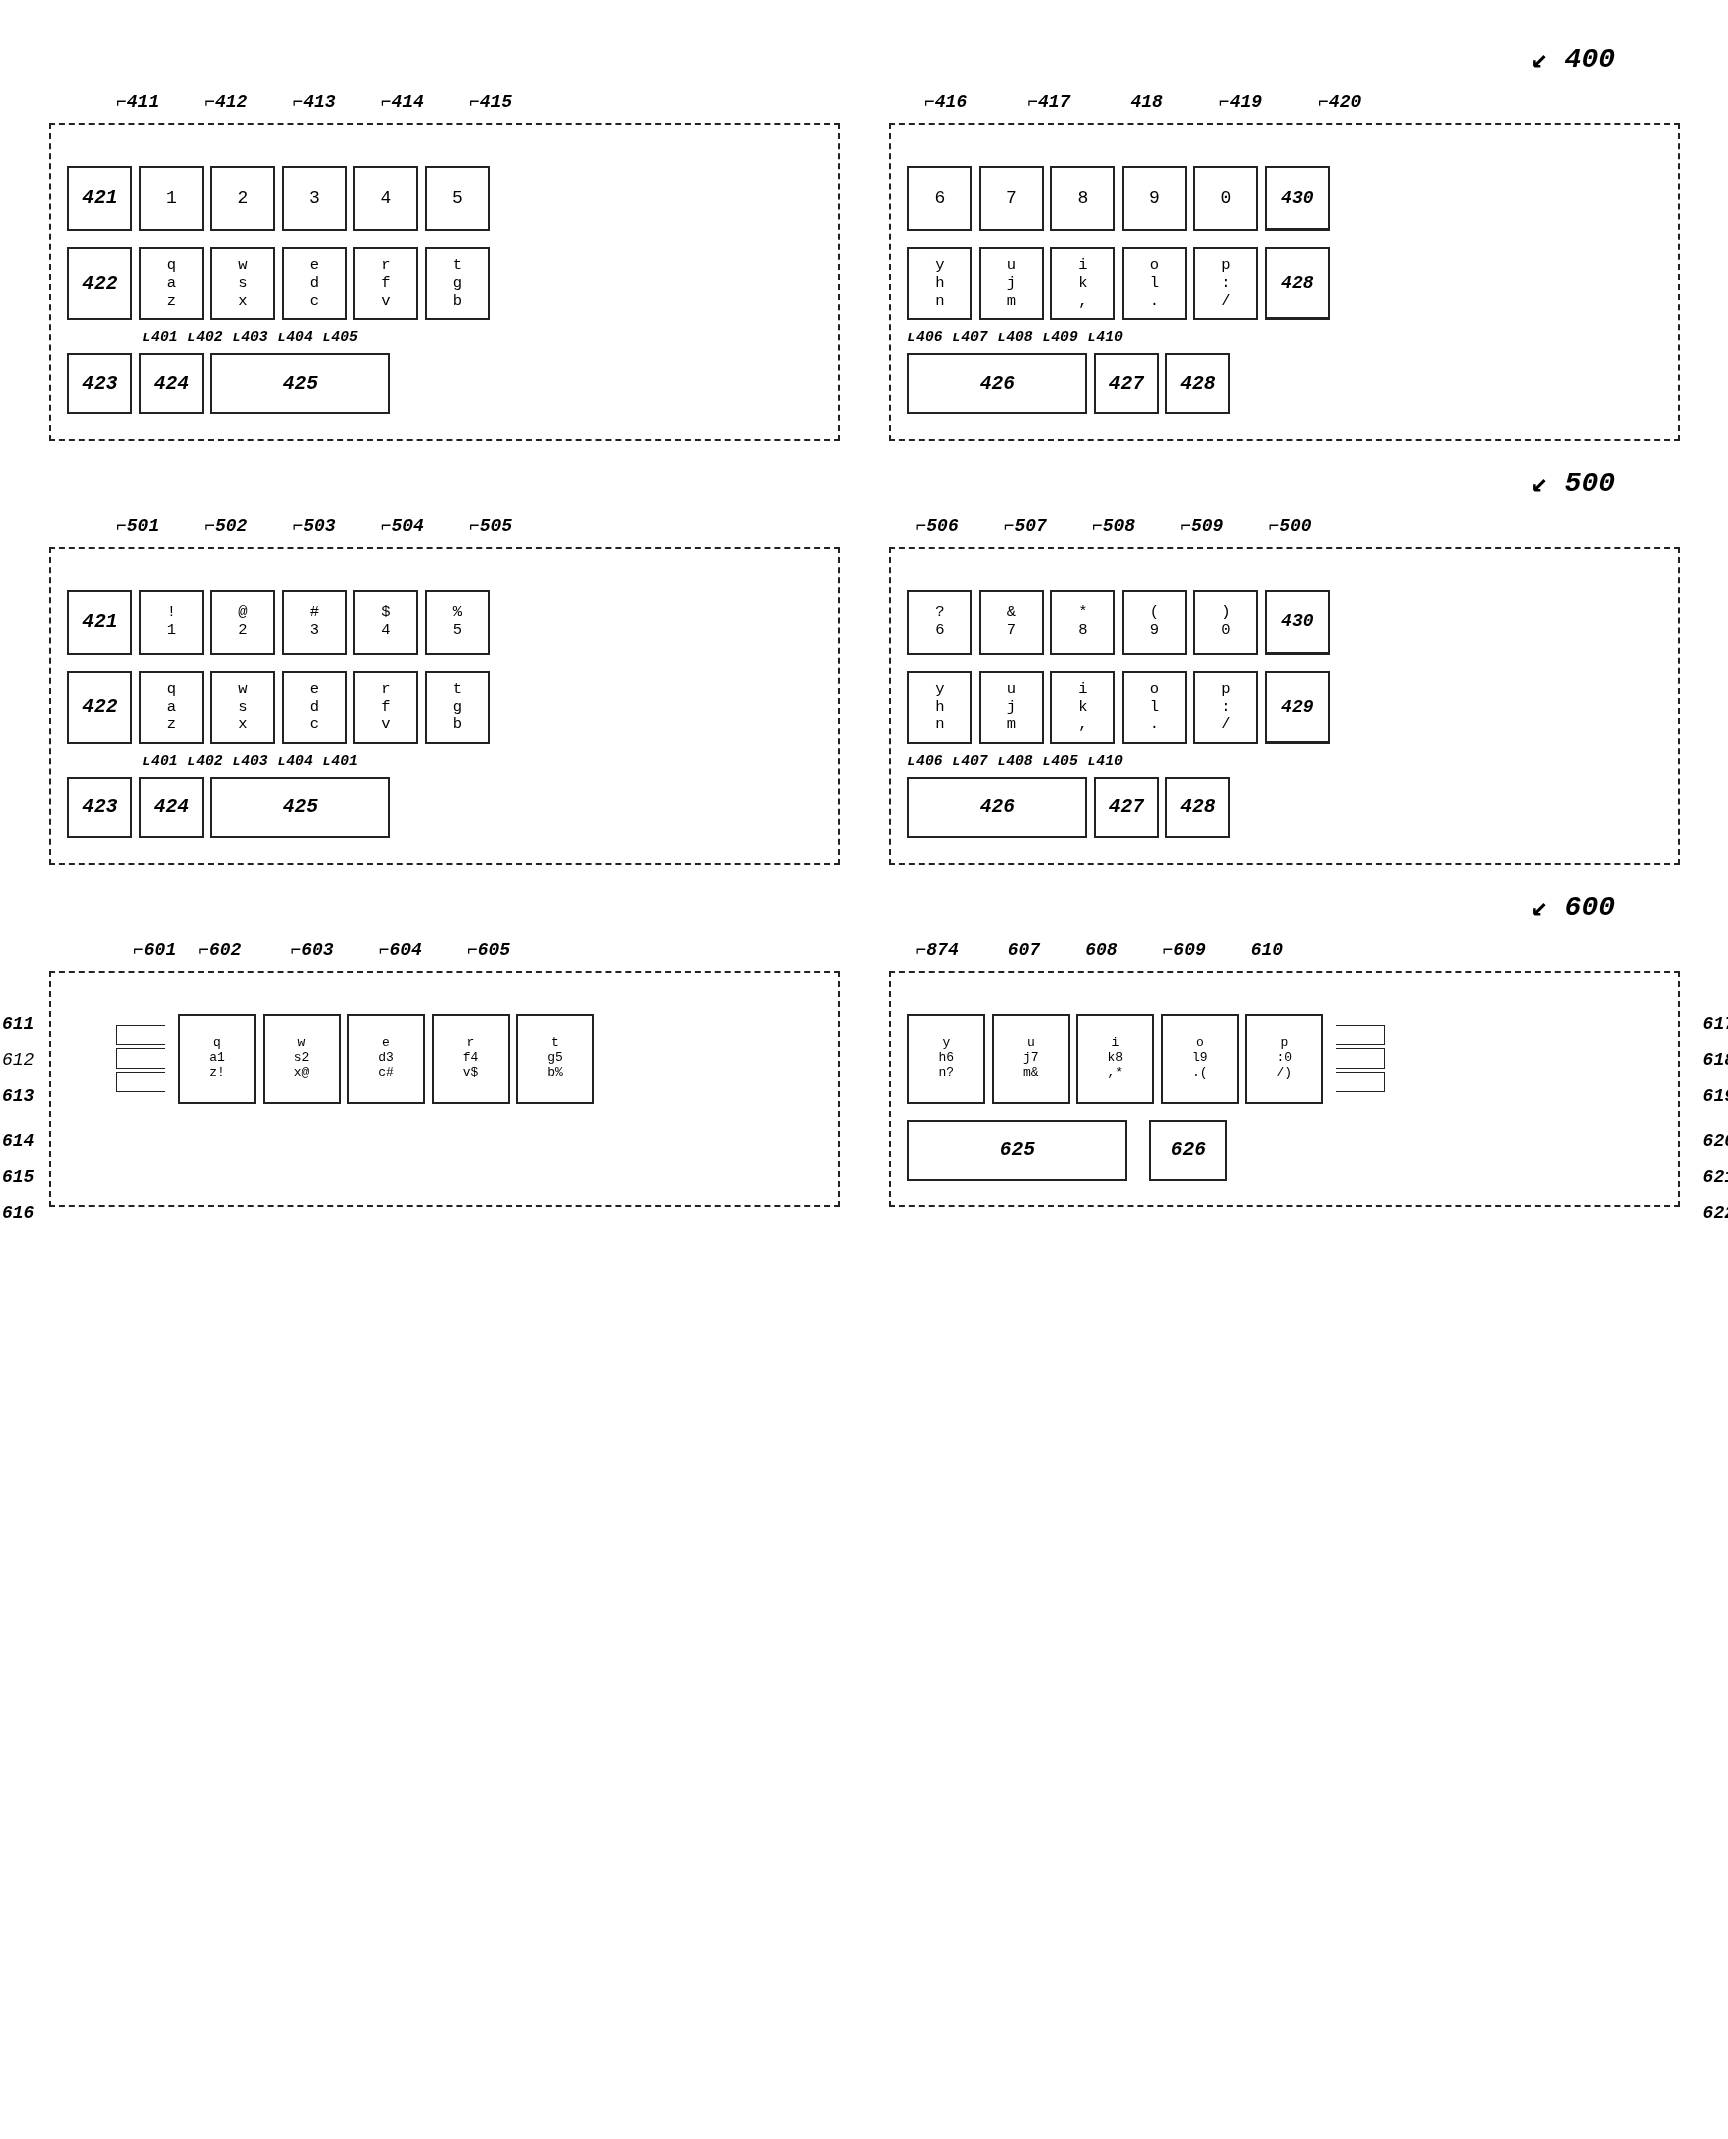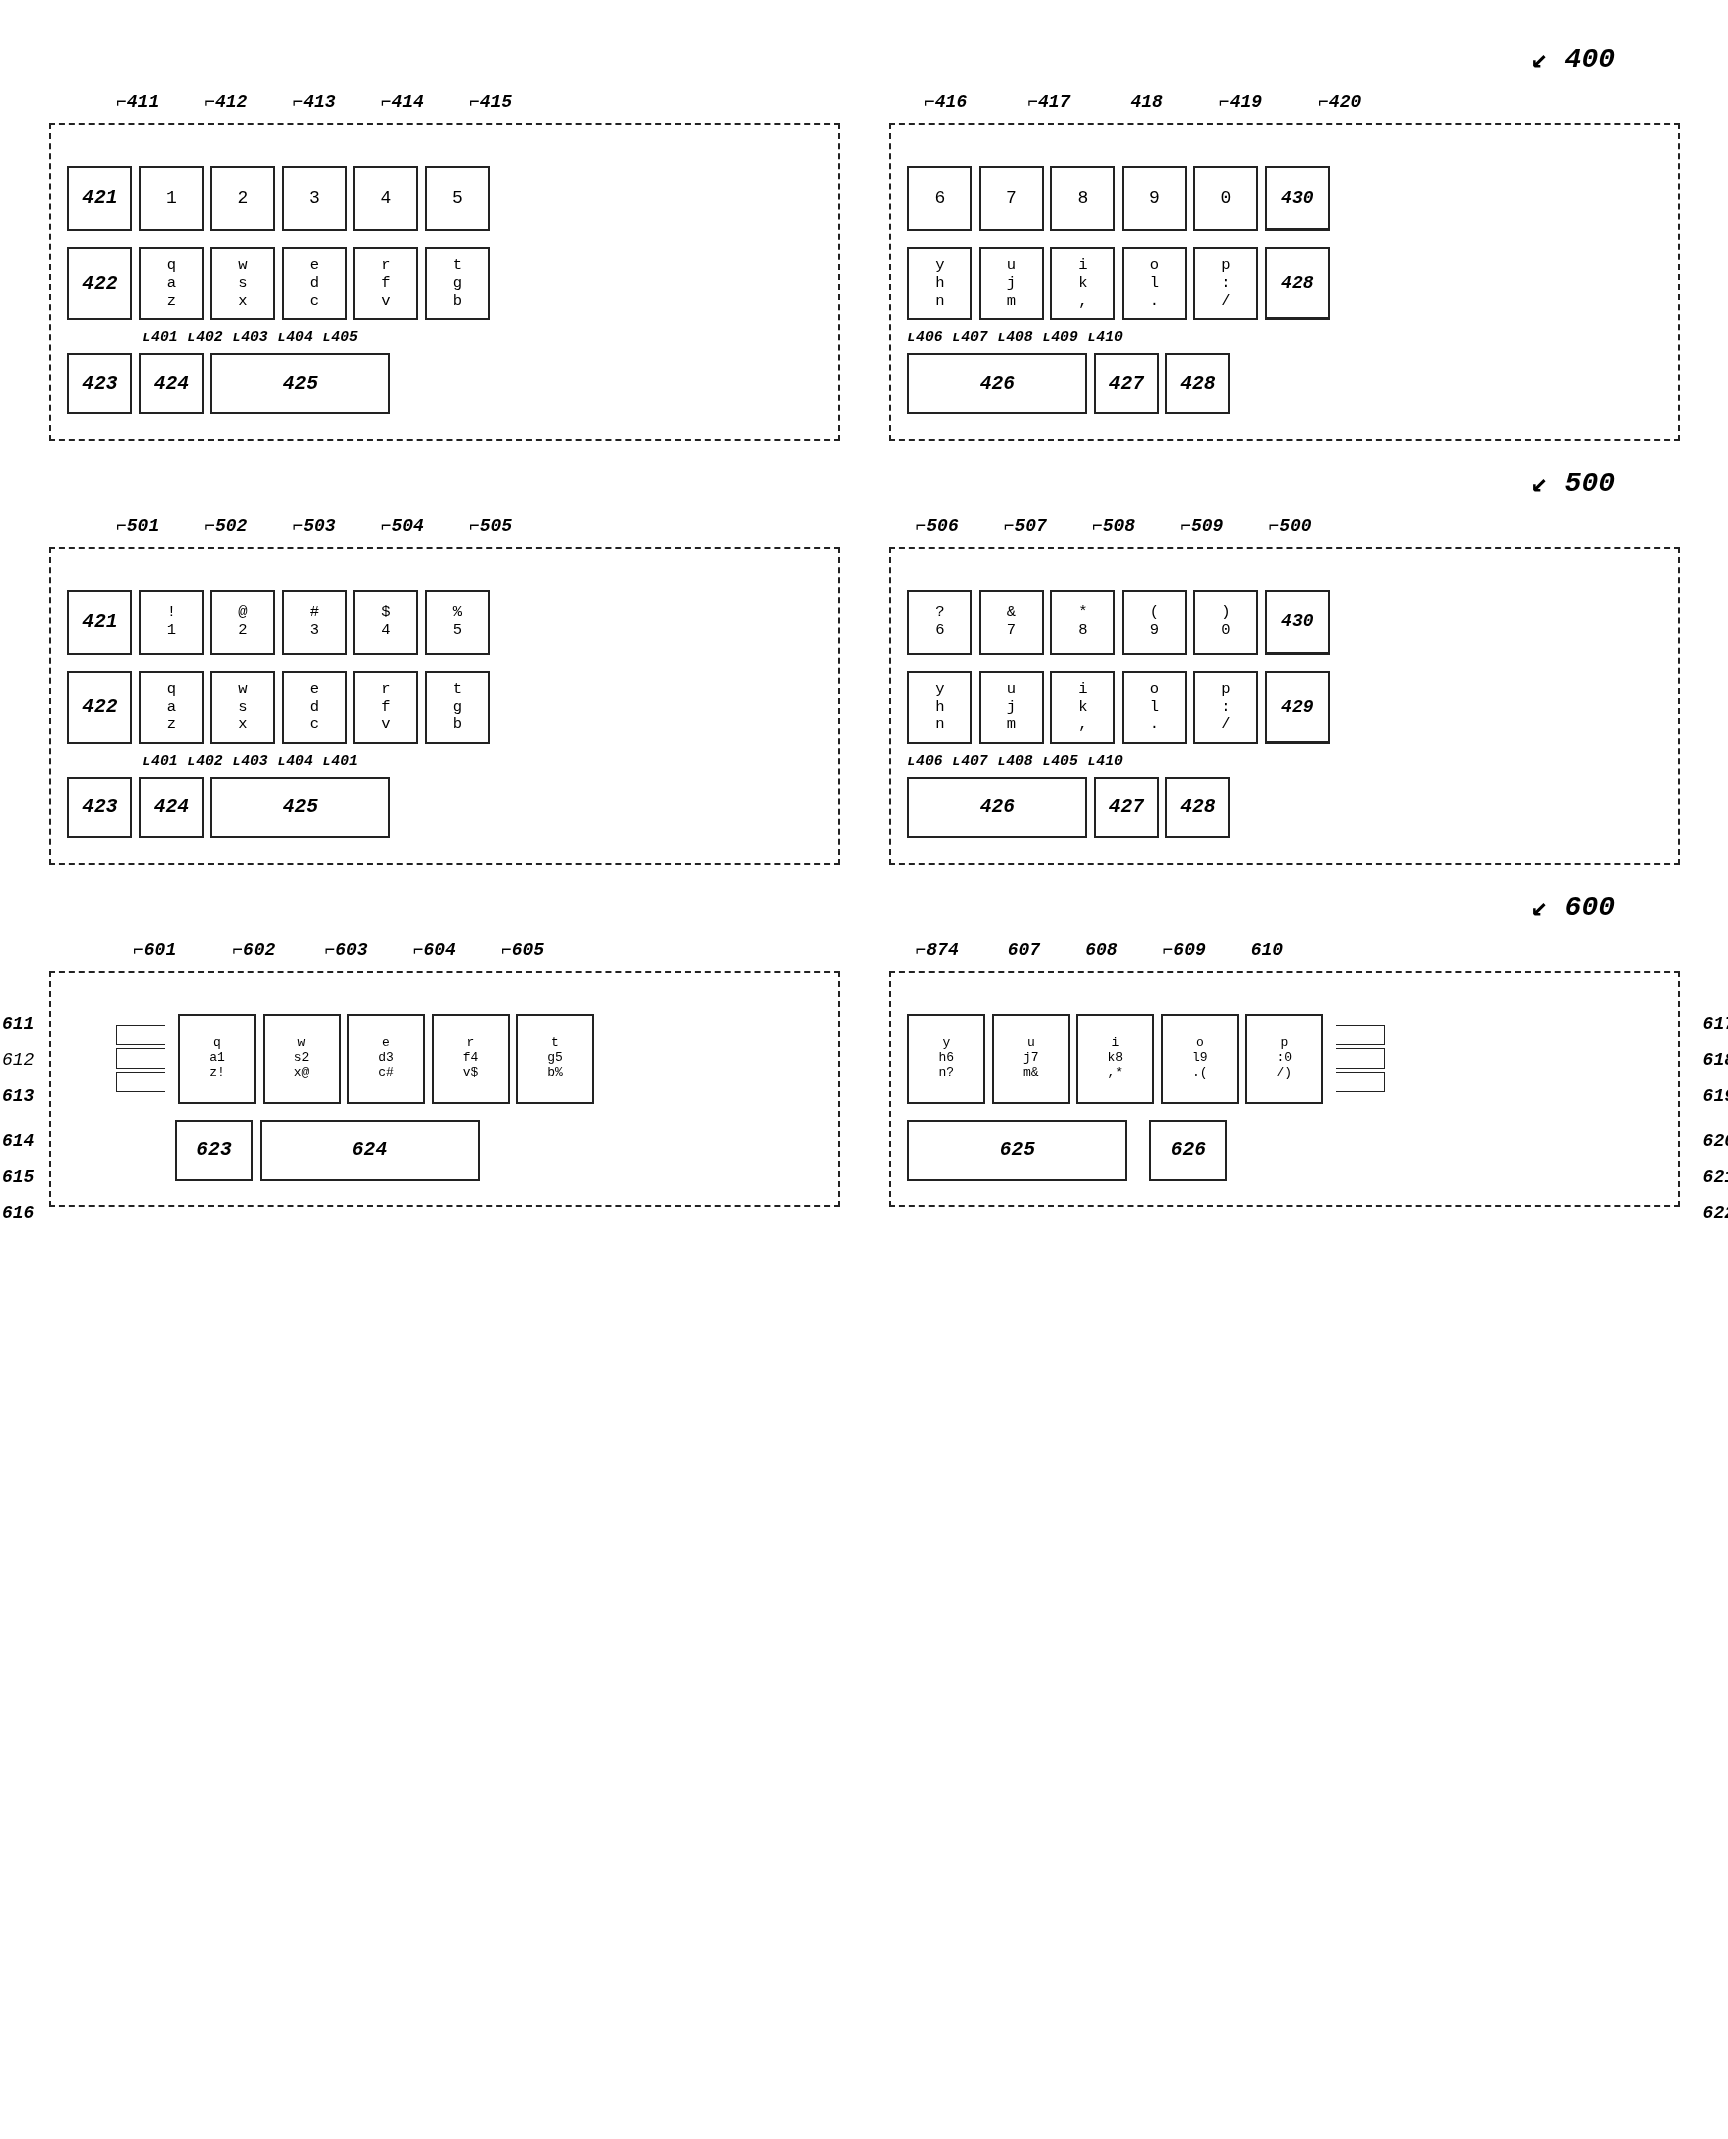--- a/index.html
+++ b/index.html
@@ -315,21 +315,21 @@
   </div>
 
   <div class="figure-section" style="position:relative; margin-top:65px;">
     <div class="ref-arrow" style="top:-41px; right:65px; font-size:28px;">↙ 600</div>
 
     <div class="keyboard-row">
 
       <div style="position:relative; border:2.4px dashed #222; padding:41px 16.3px 16.3px 65px; margin-top:41px; flex:1;">
 
         <div style="position:absolute; top:-33px; left:82px; display:flex; gap:0px;">
-          <span style="font-size:18px; font-style:italic; font-weight:bold; margin-right:56px;">⌐601</span>
+          <span style="font-size:18px; font-style:italic; font-weight:bold; margin-right:22px;">⌐601</span>
           <span style="font-size:18px; font-style:italic; font-weight:bold; margin-right:49px;">⌐602</span>
           <span style="font-size:18px; font-style:italic; font-weight:bold; margin-right:45px;">⌐603</span>
           <span style="font-size:18px; font-style:italic; font-weight:bold; margin-right:45px;">⌐604</span>
           <span style="font-size:18px; font-style:italic; font-weight:bold;">⌐605</span>
         </div>
 
         <div style="position:absolute; left:-49px; top:41px; display:flex; flex-direction:column; gap:16.3px;">
           <span style="font-size:18px;font-style:italic;font-weight:bold;">611</span>
           <span style="font-size:18px;font-style:italic;font-weight:normal;text-align:center;">612</span>
           <span style="font-size:18px;font-style:italic;font-weight:bold;">613</span>
@@ -355,24 +355,20 @@
 d3
 c#</div>
           <div class="key" style="width:78px;height:90px;font-size:13px;white-space:pre-line;">r
 f4
 v$</div>
           <div class="key" style="width:78px;height:90px;font-size:13px;white-space:pre-line;">t
 g5
 b%</div>
         </div>
 
-        <div class="key-row" style="align-items:center; gap:6.5px; margin-left:59px; margin-top:8.2px;">
-          <div class="key" style="width:78px;height:61px;font-size:19.6px;font-style:italic;font-weight:bold;">623</div>
-          <div class="key" style="width:220px;height:61px;font-size:19.6px;font-style:italic;font-weight:bold;">624</div>
-        </div>
       </div>
 
       <div style="position:relative; border:2.4px dashed #222; padding:41px 65px 16.3px 16.3px; margin-top:41px; flex:1;">
 
         <div style="position:absolute; top:-33px; left:24.5px; display:flex; gap:0px;">
           <span style="font-size:18px; font-style:italic; font-weight:bold; margin-right:49px;">⌐874</span>
           <span style="font-size:18px; font-style:italic; font-weight:bold; margin-right:45px;">607</span>
           <span style="font-size:18px; font-style:italic; font-weight:bold; margin-right:45px;">608</span>
           <span style="font-size:18px; font-style:italic; font-weight:bold; margin-right:45px;">⌐609</span>
           <span style="font-size:18px; font-style:italic; font-weight:bold;">610</span>

